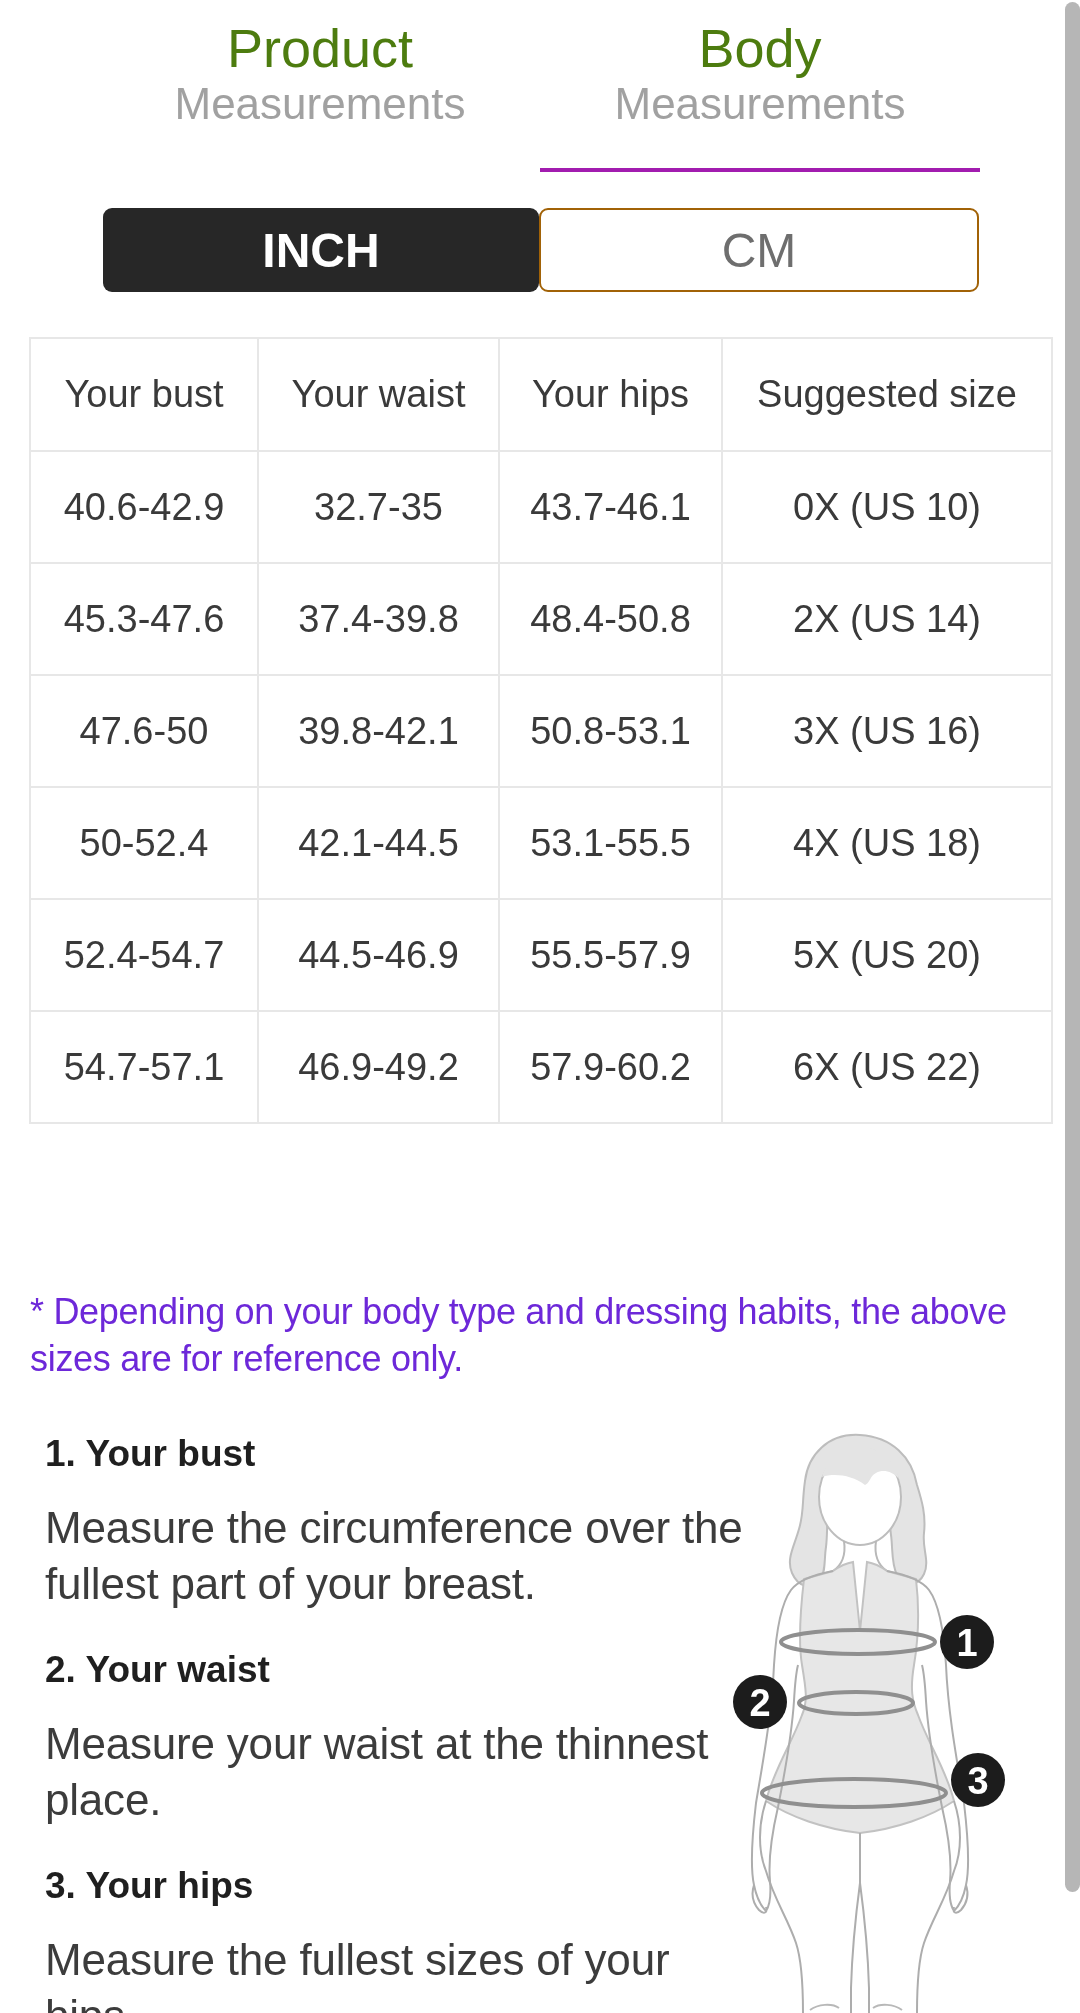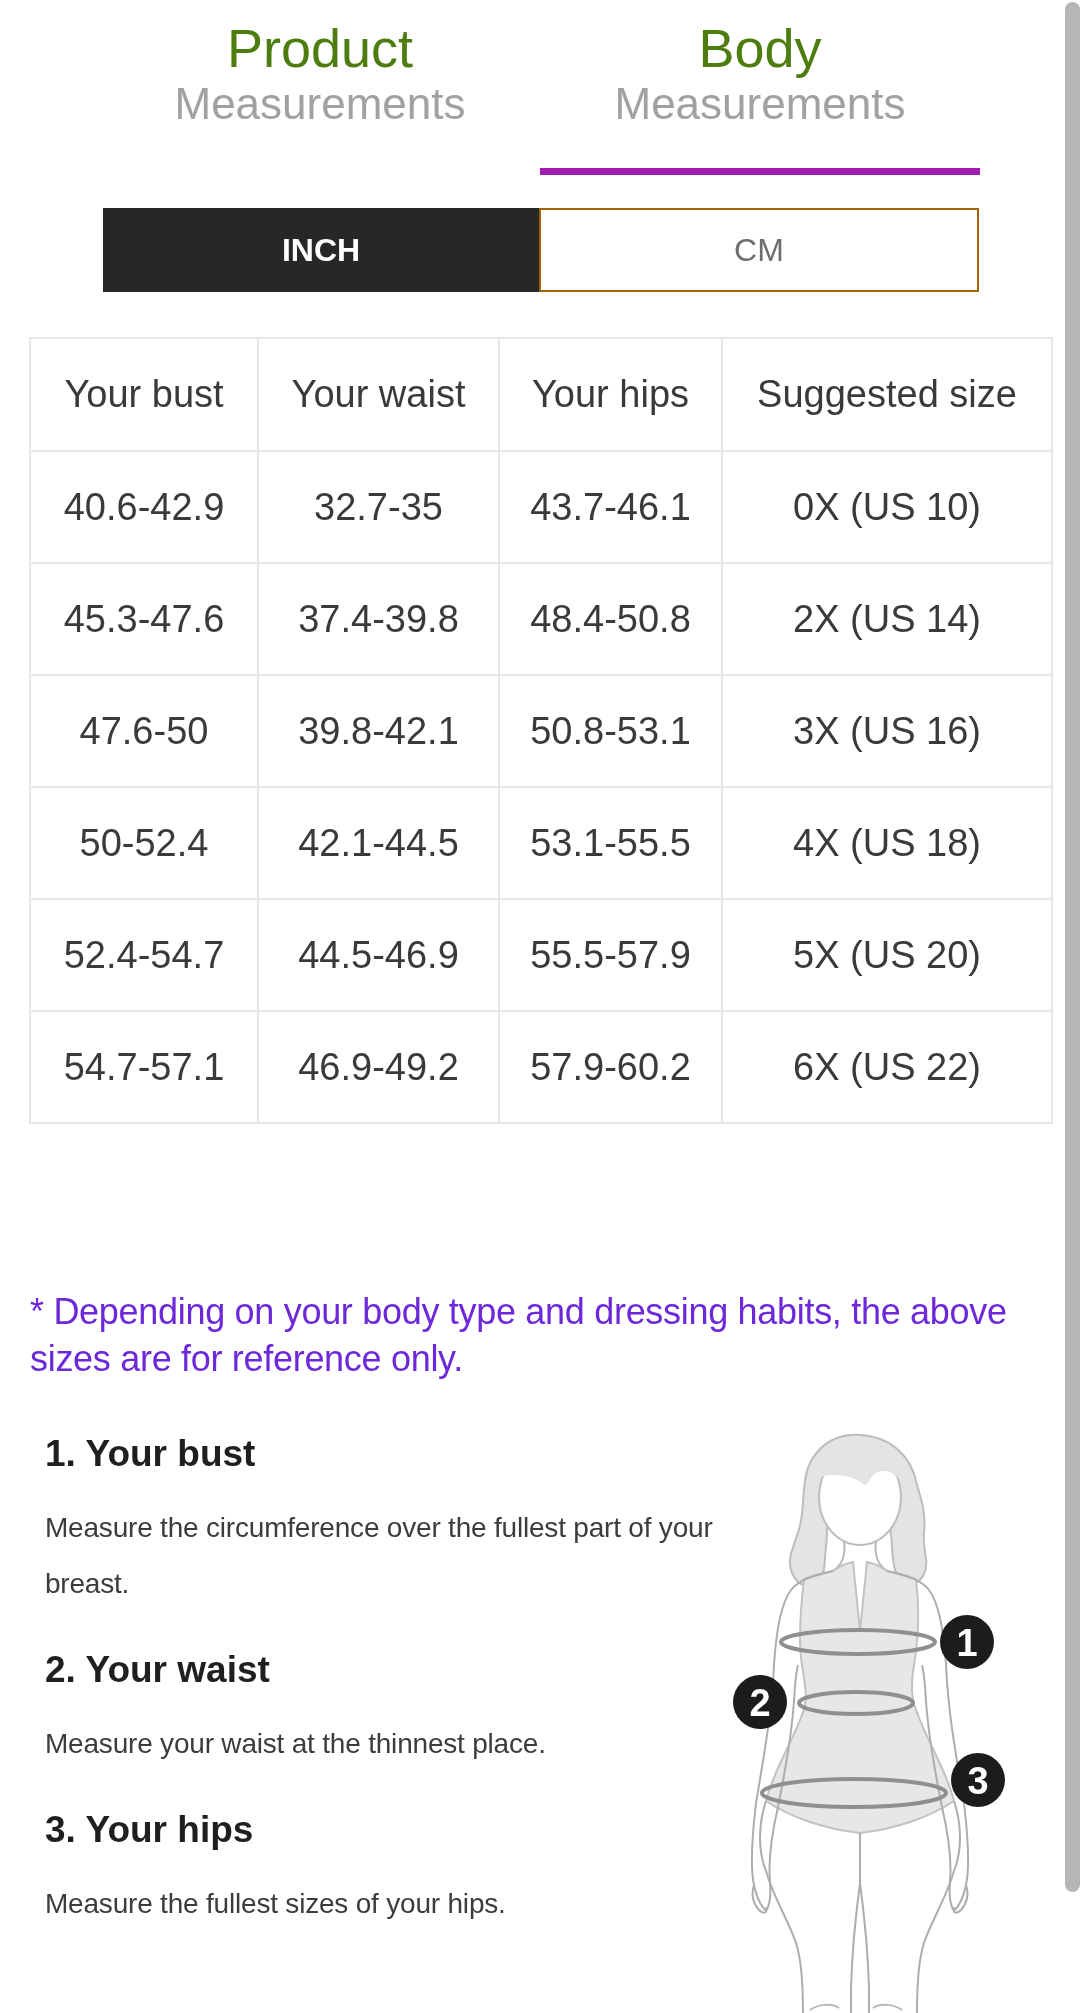--- a/index.html
+++ b/index.html
@@ -5,42 +5,42 @@
   html,body{margin:0;padding:0;}
   body{
     width:1080px;height:2013px;position:relative;background:#ffffff;
     font-family:"Liberation Sans",sans-serif;overflow:hidden;color:#333;
   }
   
   .tabs{position:absolute;left:100px;top:18px;width:880px;display:flex;}
   .tab{width:440px;text-align:center;padding-bottom:38px;cursor:pointer;}
   .tab-title{font-size:54px;line-height:60px;color:#4d7c0f;}
   .tab-sub{font-size:44px;line-height:52px;color:#a1a1a1;}
-  .tab.active{border-bottom:7px solid #a21caf;}
+  .tab.active{border-bottom:4px solid #a21caf;}
   
   .toggle{position:absolute;left:103px;top:208px;width:876px;height:84px;display:flex;}
   .toggle-opt{flex:1;display:flex;align-items:center;justify-content:center;
-    font-size:32px;box-sizing:border-box;cursor:pointer;}
+    font-size:48px;box-sizing:border-box;cursor:pointer;border-radius:9px;}
   .toggle-opt.selected{background:#272727;color:#ffffff;font-weight:700;}
   .toggle-opt.unselected{background:#ffffff;color:#6e6e6e;border:2px solid #a16207;}
   
   table.size-table{position:absolute;left:29px;top:337px;width:1022px;
     border-collapse:collapse;table-layout:fixed;}
   .size-table th,.size-table td{
     border:2px solid #e7e7e7;text-align:center;vertical-align:middle;
     font-weight:normal;color:#3a3a3a;font-size:38px;padding:0;}
   .size-table th{height:111px;}
   .size-table td{height:110px;}
   
   .disclaimer{position:absolute;left:30px;top:1288px;width:990px;
     font-size:36px;line-height:47px;color:#6d28d9;letter-spacing:-0.3px;}
   
   .instructions{position:absolute;left:45px;top:1430px;width:710px;}
   .inst-h{font-size:37px;font-weight:700;color:#1f1f1f;margin:0;line-height:48px;}
-  .inst-p{font-size:28px;color:#3c3c3c;margin:22px 0 34px 0;line-height:56px;letter-spacing:-0.2px;}
+  .inst-p{font-size:44px;color:#3c3c3c;margin:22px 0 34px 0;line-height:56px;letter-spacing:-0.2px;}
   
   .figure-wrap{position:absolute;left:700px;top:1413px;width:360px;height:600px;}
   
   .scrollbar-thumb{position:absolute;right:0;top:2px;width:15px;height:1890px;
     background:#b6b6b6;border-radius:8px;}
   .badge-num{font-size:38px;font-weight:700;fill:#ffffff;}
 </style>
 </head>
 <body>
 

